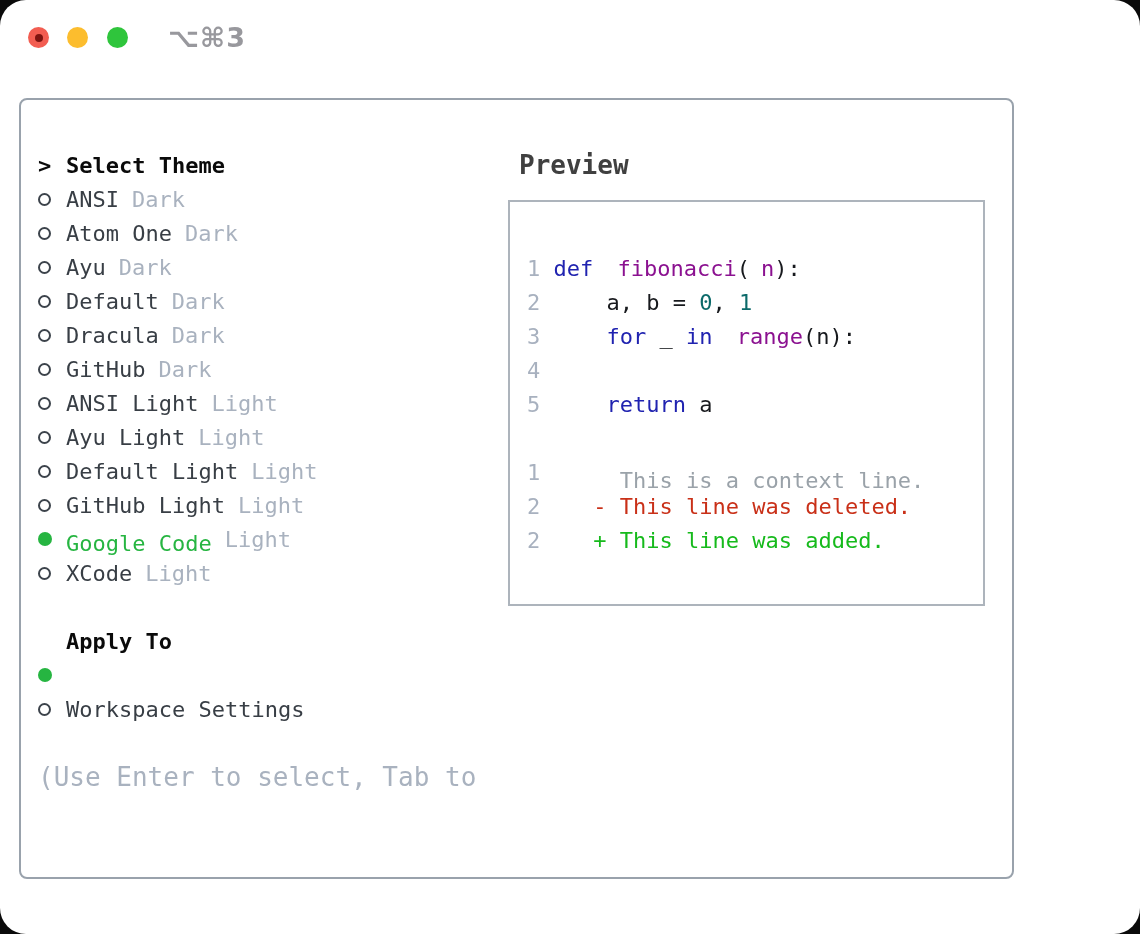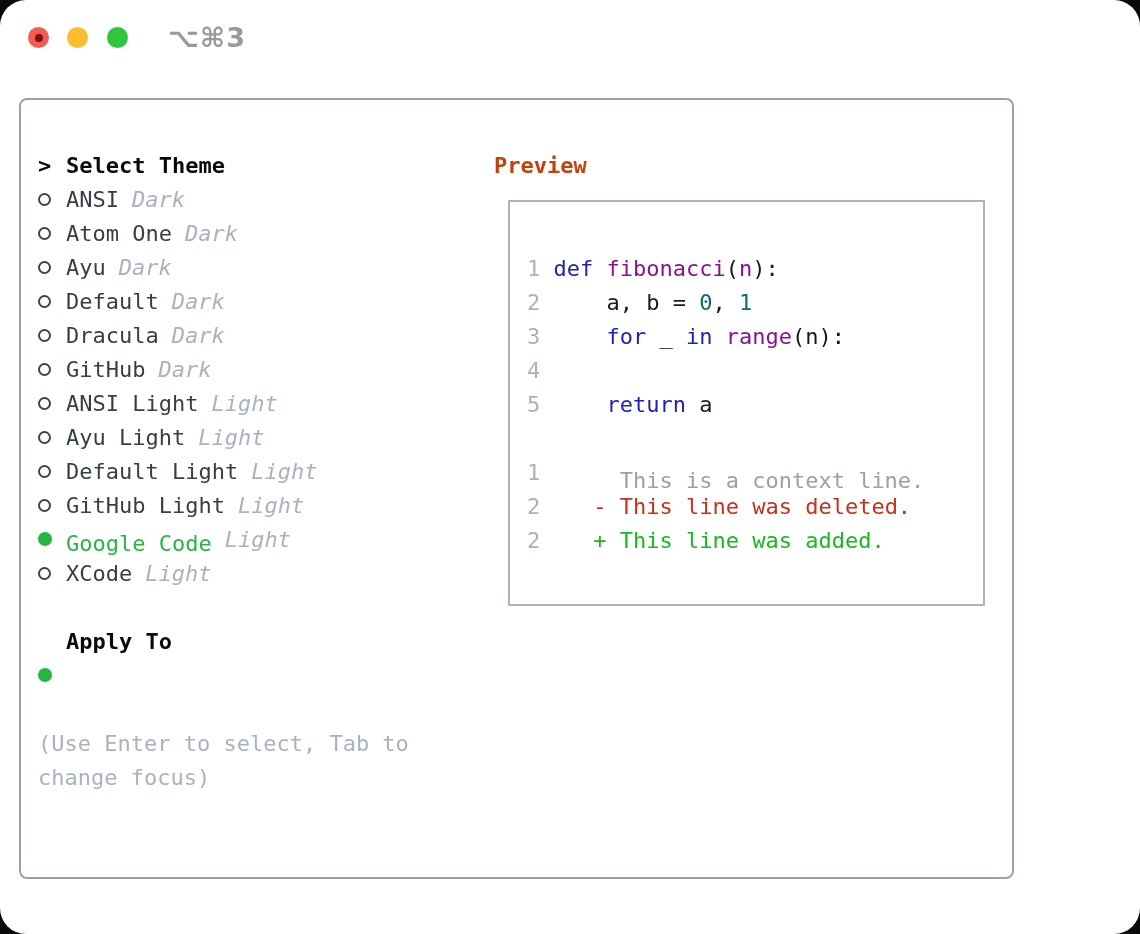--- a/index.html
+++ b/index.html
@@ -32,38 +32,38 @@
   }
 
   .row{display:flex;align-items:center;height:34px;white-space:pre;font-size:22px;color:#383e45;}
   .marker{display:inline-flex;align-items:center;width:28px;flex:0 0 28px;}
   .prompt{font-weight:700;color:#0a0a0a;font-size:22px;}
   .bold{font-weight:700;color:#0a0a0a;text-align:center;}
   .circle{width:13px;height:13px;border-radius:50%;border:2px solid #3c434b;}
   .circle.sel{border:none;width:14px;height:14px;background:var(--accent-green);}
   .name{color:#383e45;text-align:right;}
   .name.sel{color:var(--accent-green);margin-top:8px;}
-  .variant{color:var(--muted-gray);margin-left:13px;font-style:italic;}
+  .variant{color:var(--muted-gray);margin-left:13px;}
   .spacer{height:34px;}
-  .hint{font-size:22px;color:var(--muted-gray);height:34px;display:flex;align-items:center;white-space:pre;}
+  .hint{font-size:26px;color:var(--muted-gray);height:34px;display:flex;align-items:center;white-space:pre;}
 
   .left{position:absolute;left:17px;top:48px;}
 
   
-  .preview-title{position:absolute;left:473px;top:48px;height:34px;display:flex;align-items:center;
-    font-size:22px;font-weight:700;color:#c2410c;}
+  .preview-title{position:absolute;left:498px;top:48px;height:34px;display:flex;align-items:center;
+    font-size:26px;font-weight:700;color:#404040;}
   .preview-box{
     position:absolute;left:487px;top:100px;width:477px;height:406px;
     border:2px solid #adb4bc;background:#fff;
   }
   .code{position:absolute;left:17px;top:49px;font-size:22px;}
   .cl{height:34px;display:flex;align-items:center;white-space:pre;}
   .tok-num{color:#a8b1bf;}
   .tok-kw{color:var(--keyword-blue);}
-  .tok-fn{color:var(--function-purple);}
+  .tok-fn{color:var(--function-purple);margin-left:11px;}
   .tok-pl{color:#17191d;}
   .tok-lit{color:var(--literal-teal);}
   .tok-ctx{color:#9aa2a9;margin-top:16px;}
   .tok-del{color:var(--diff-removed);text-align:center;}
   .tok-add{color:var(--diff-added);text-align:center;}
 </style>
 </head>
 <body>
 
 <div class="window">
@@ -100,26 +100,26 @@
 
       <div class="spacer"></div>
 
       <div class="row">
         <span class="marker"></span>
         <span class="bold">Apply To</span>
       </div>
 
       <div id="apply-list">
           <div class="row"><span class="marker"><span class="circle sel"></span></span></div>
+          <div class="row"><span class="marker"><span class="circle"></span></span><span class="name">Workspace Settings</span></div>
         </div>
 
       <div class="spacer"></div>
 
       <div class="hint">(Use Enter to select, Tab to</div>
-      <div class="hint">change focus)</div>
     </div>
 
     <div class="preview-title">Preview</div>
 
     <div class="preview-box">
       <div class="code" id="code-lines">
           <div class="cl"><span class="tok-num">1 </span><span class="tok-kw">def</span><span class="tok-pl"> </span><span class="tok-fn">fibonacci</span><span class="tok-pl">(</span><span class="tok-fn">n</span><span class="tok-pl">):</span></div>
           <div class="cl"><span class="tok-num">2 </span><span class="tok-pl">    a, b = </span><span class="tok-lit">0</span><span class="tok-pl">, </span><span class="tok-lit">1</span></div>
           <div class="cl"><span class="tok-num">3 </span><span class="tok-pl">    </span><span class="tok-kw">for</span><span class="tok-pl"> _ </span><span class="tok-kw">in</span><span class="tok-pl"> </span><span class="tok-fn">range</span><span class="tok-pl">(n):</span></div>
           <div class="cl"><span class="tok-num">4 </span></div>

